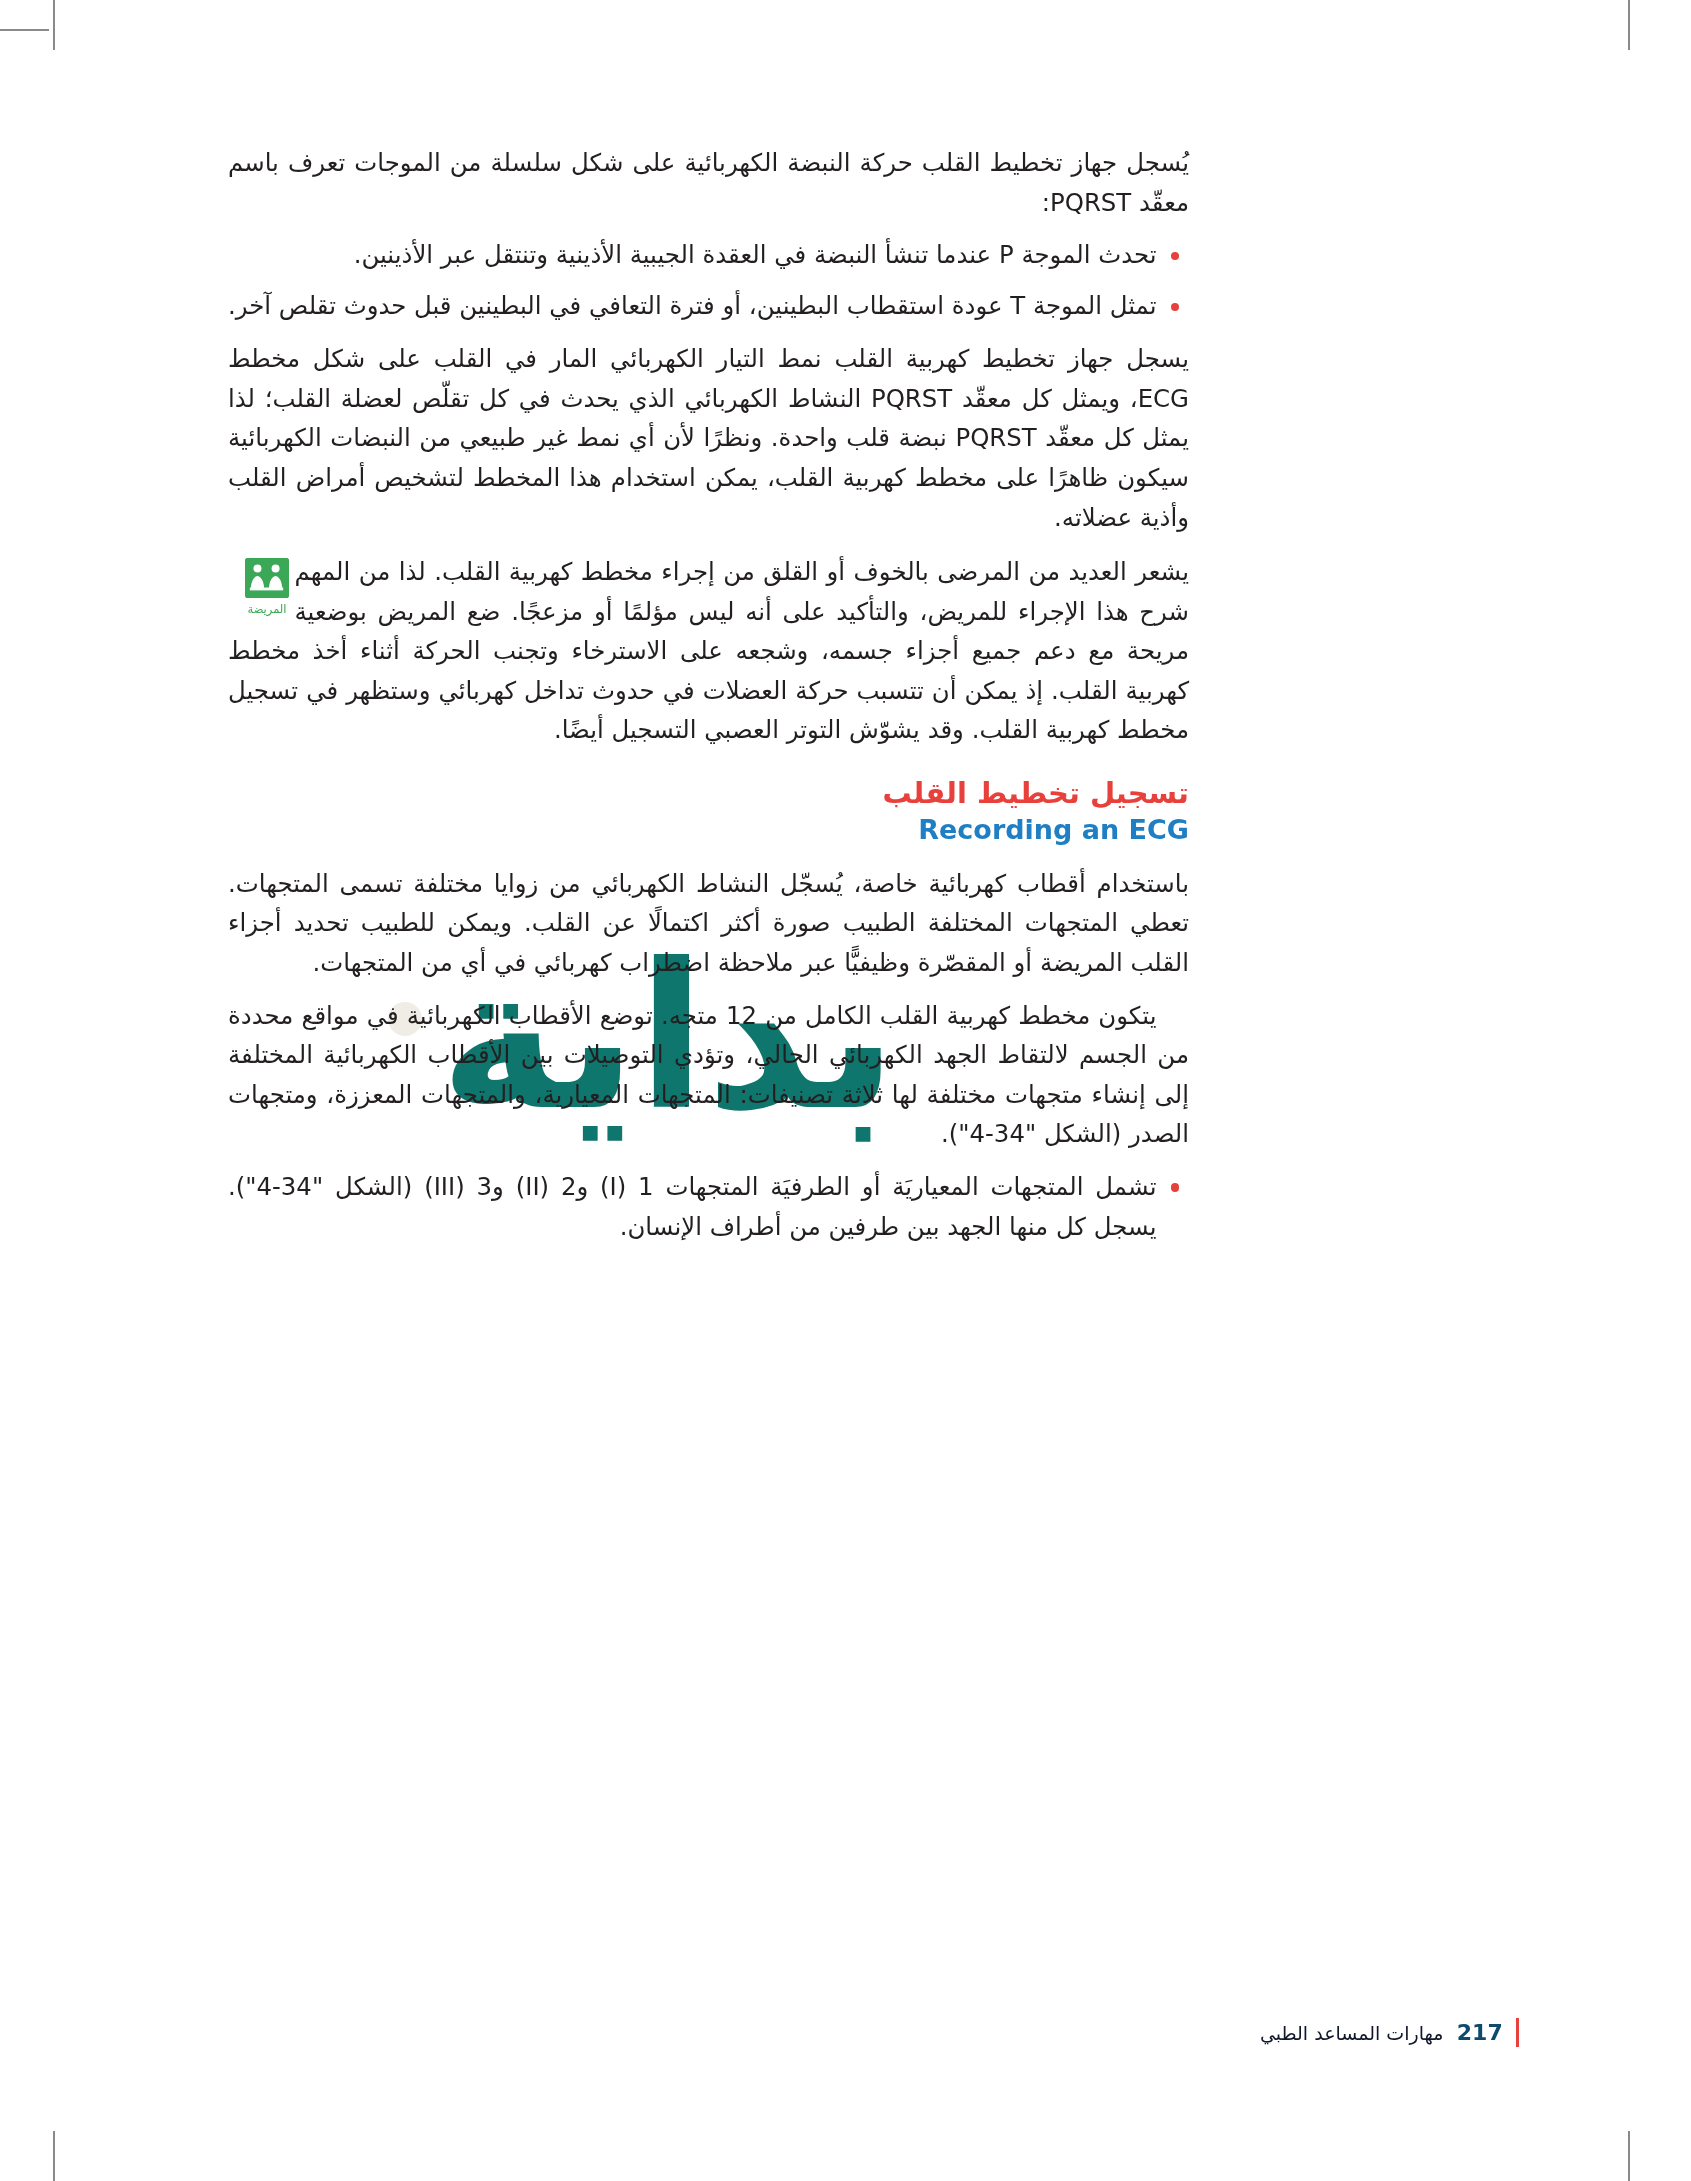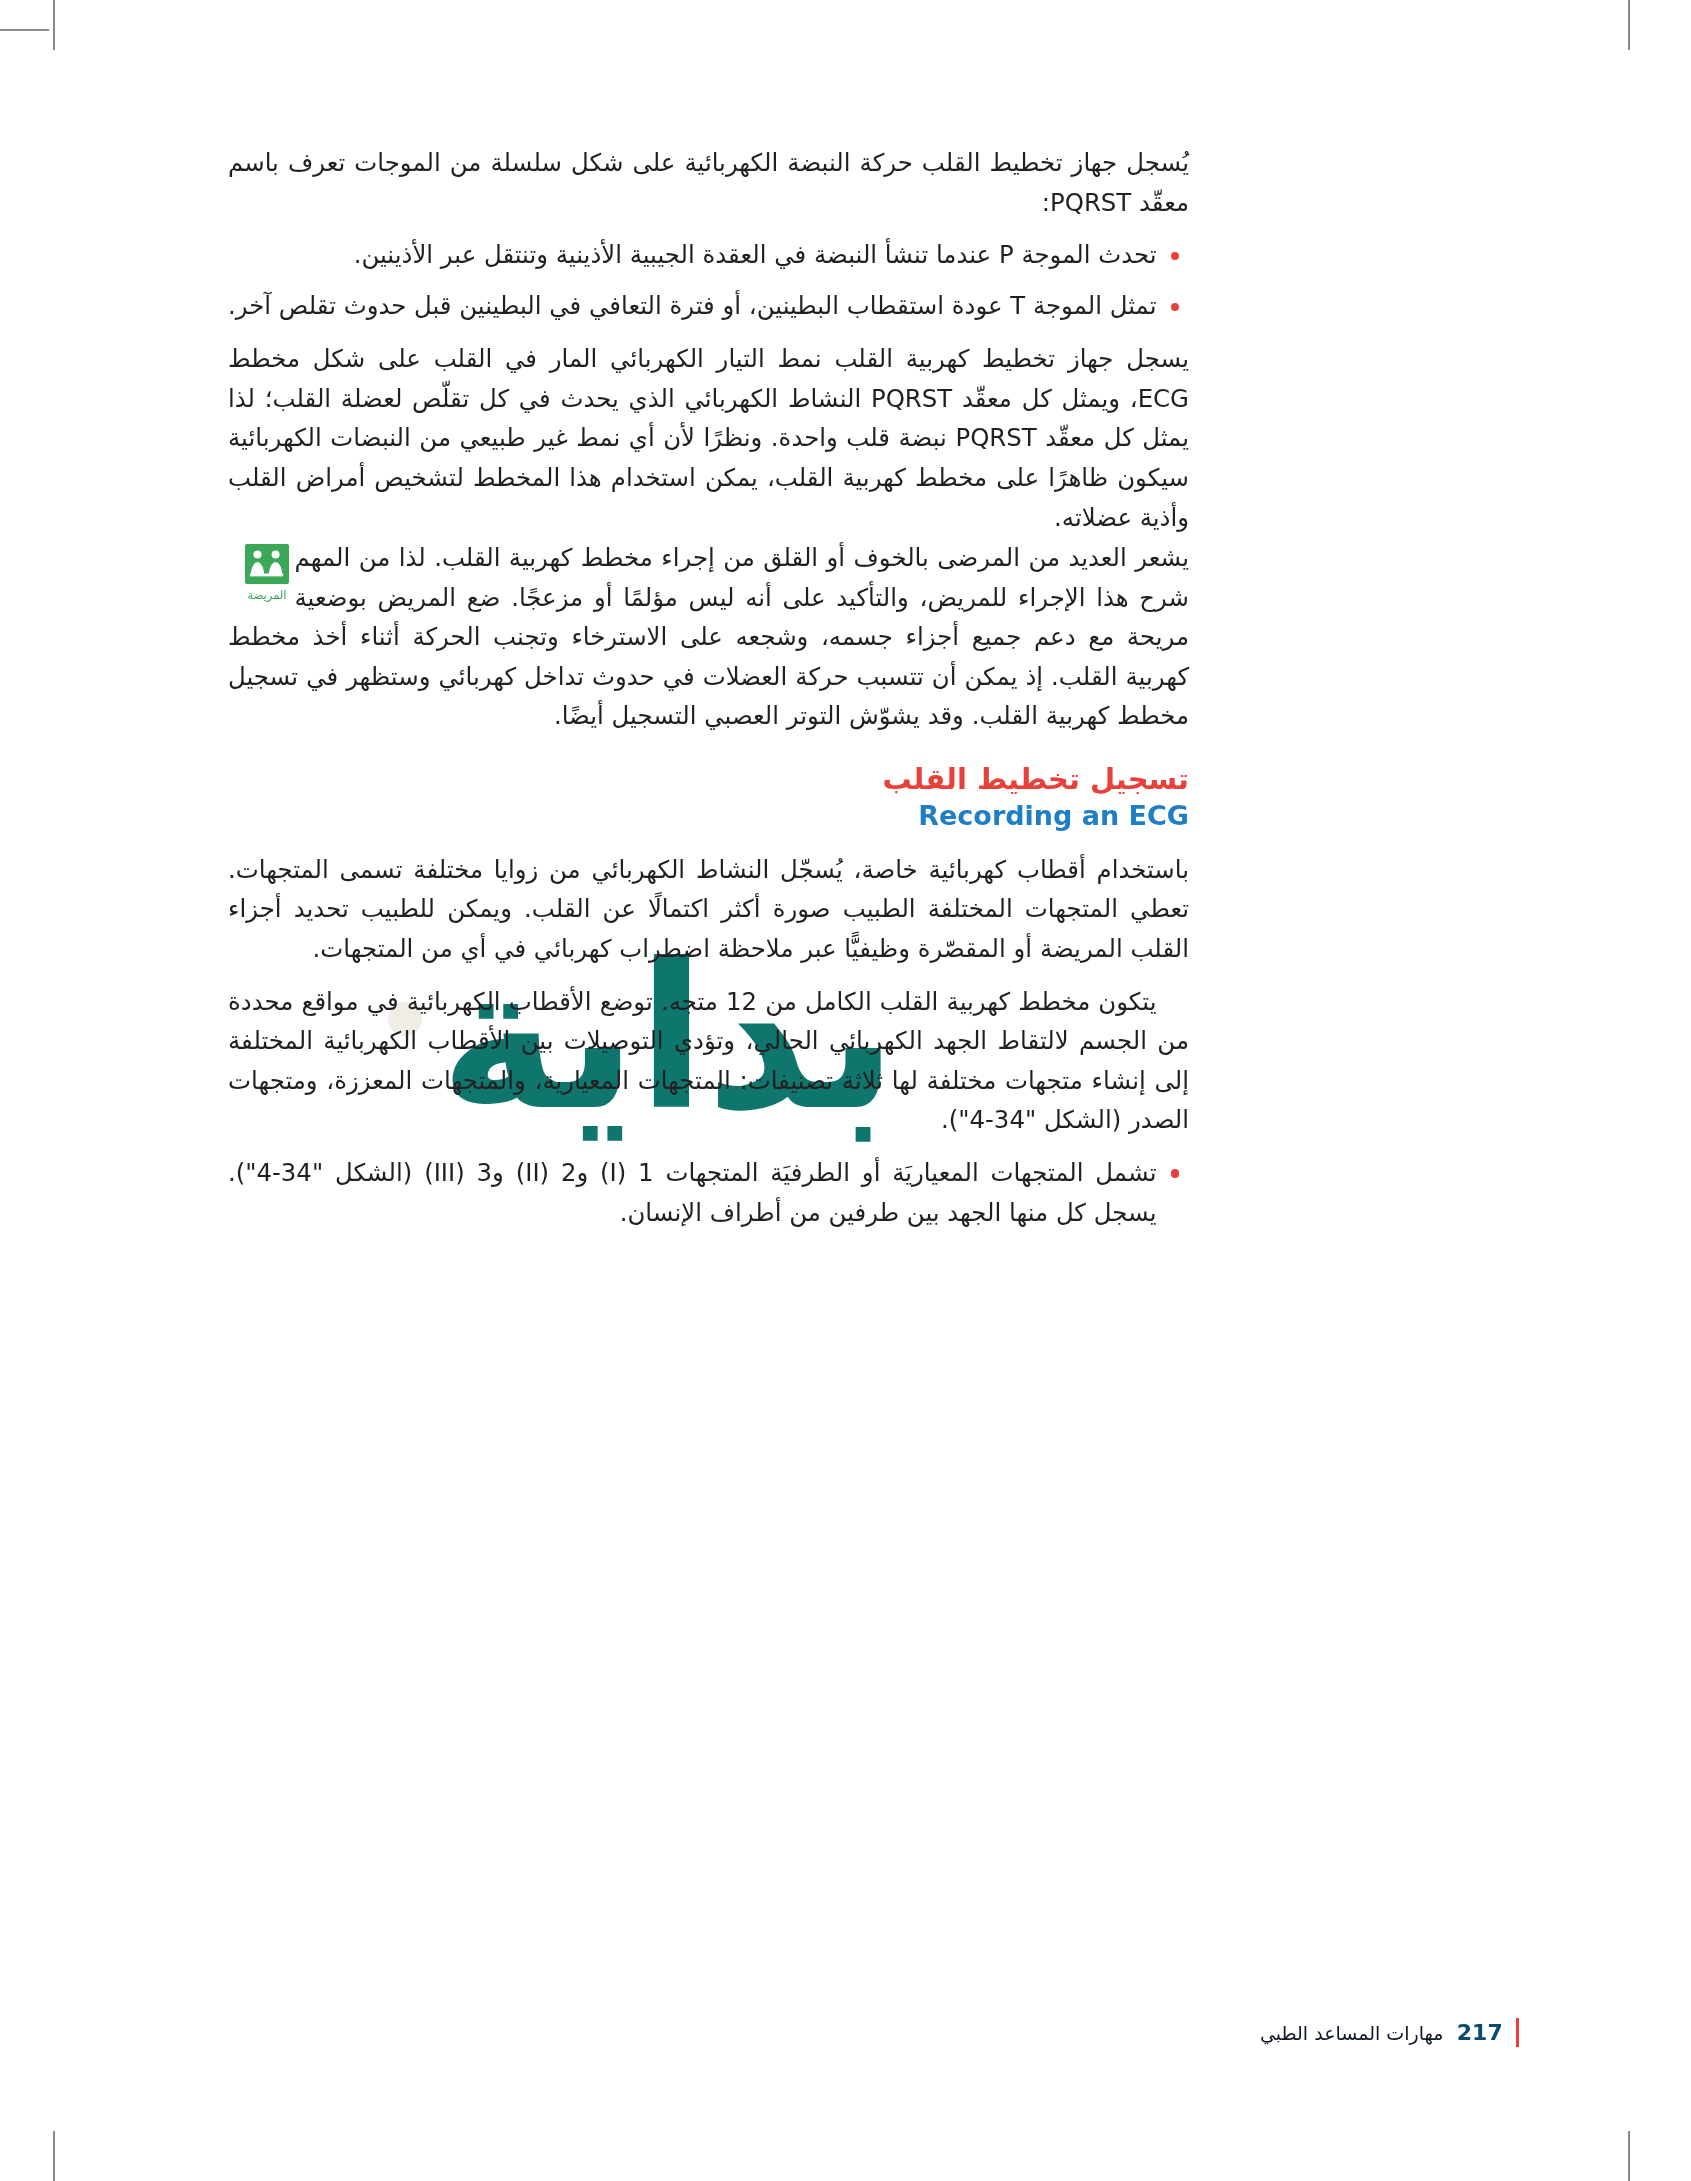--- a/index.html
+++ b/index.html
@@ -34,21 +34,21 @@
     color: #231f20;
   }
 
   p.body {
     margin: 0 0 13.4px 0;
     font-size: 24.4px;
     line-height: 1.62;
     text-align: justify;
     text-justify: inter-word;
   }
-  p.body.tight { margin-bottom: 1px; }
+  p.body.tight { margin-bottom: 15px; }
 
   ul.bullets {
     list-style: none;
     margin: 5.7px 0 13.4px 0;
     padding: 0;
   }
   ul.bullets li {
     position: relative;
     font-size: 24.4px;
     line-height: 1.62;

